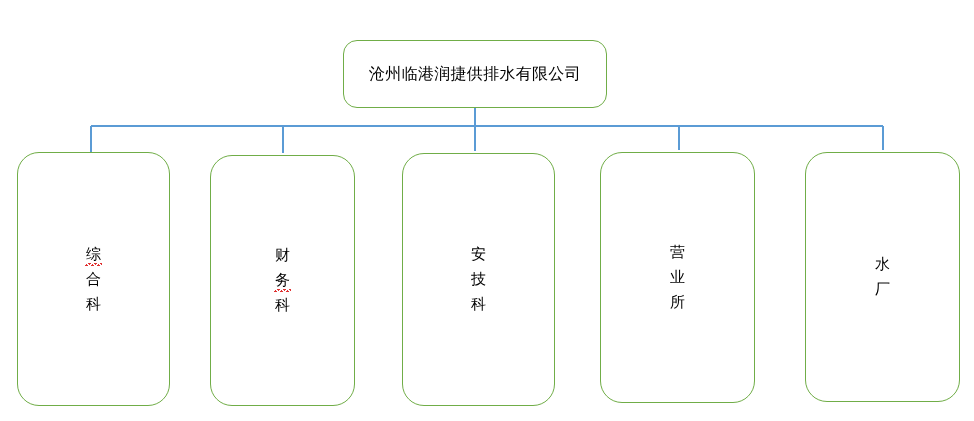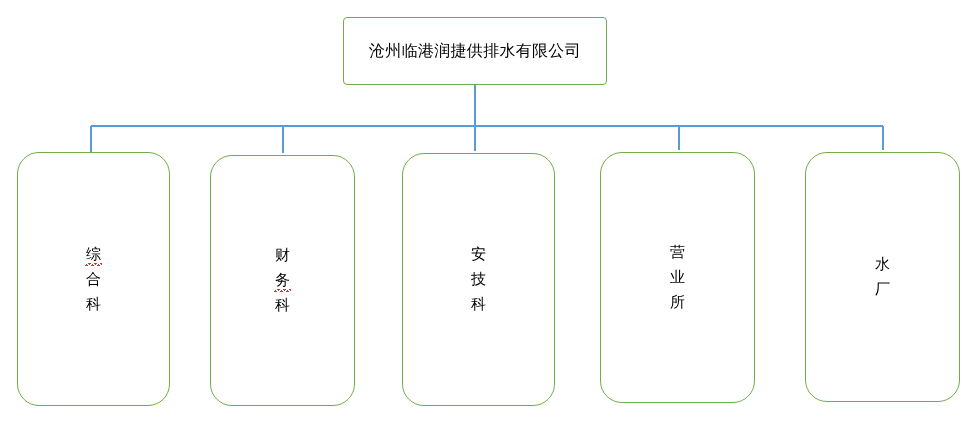--- a/index.html
+++ b/index.html
@@ -31,21 +31,22 @@
   .node-box {
     position: absolute;
     box-sizing: border-box;
     background: #ffffff;
     border: 1.4px solid #70AD47;
     display: flex;
     align-items: center;
     justify-content: center;
   }
   .node-root {
-    border-radius: 4px;
+    border-radius: 14px;
+    margin-top: 23px;
   }
   .node-child {
     border-radius: 22px;
   }
   .node-label-h {
     font-size: 16px;
     line-height: 1.2;
     color: #000000;
     letter-spacing: 0.3px;
     white-space: nowrap;

